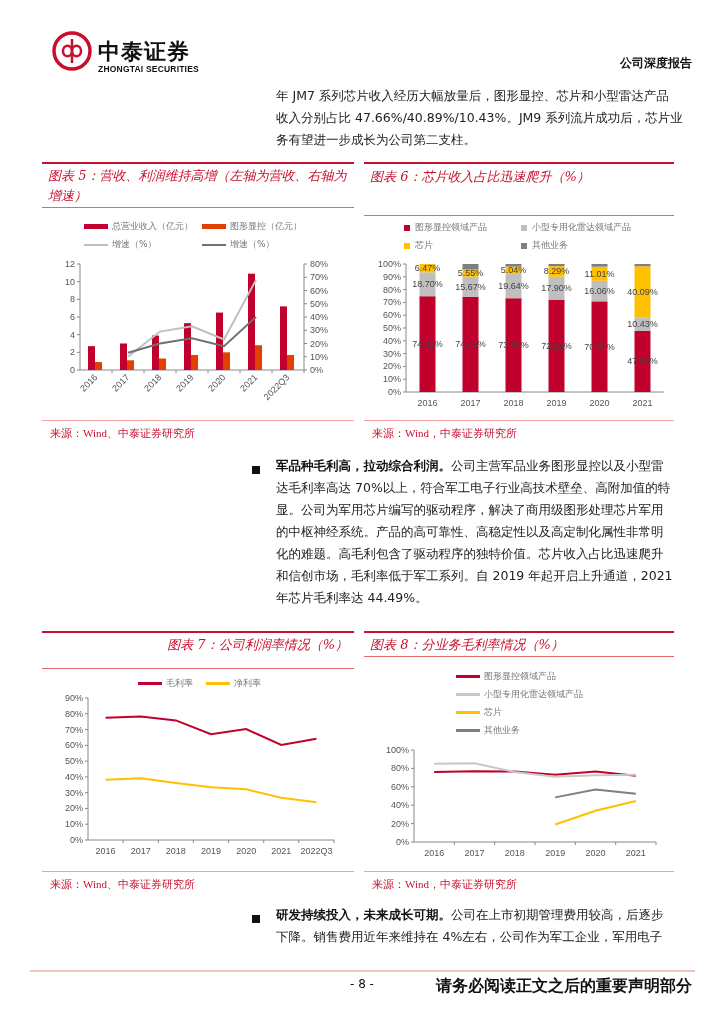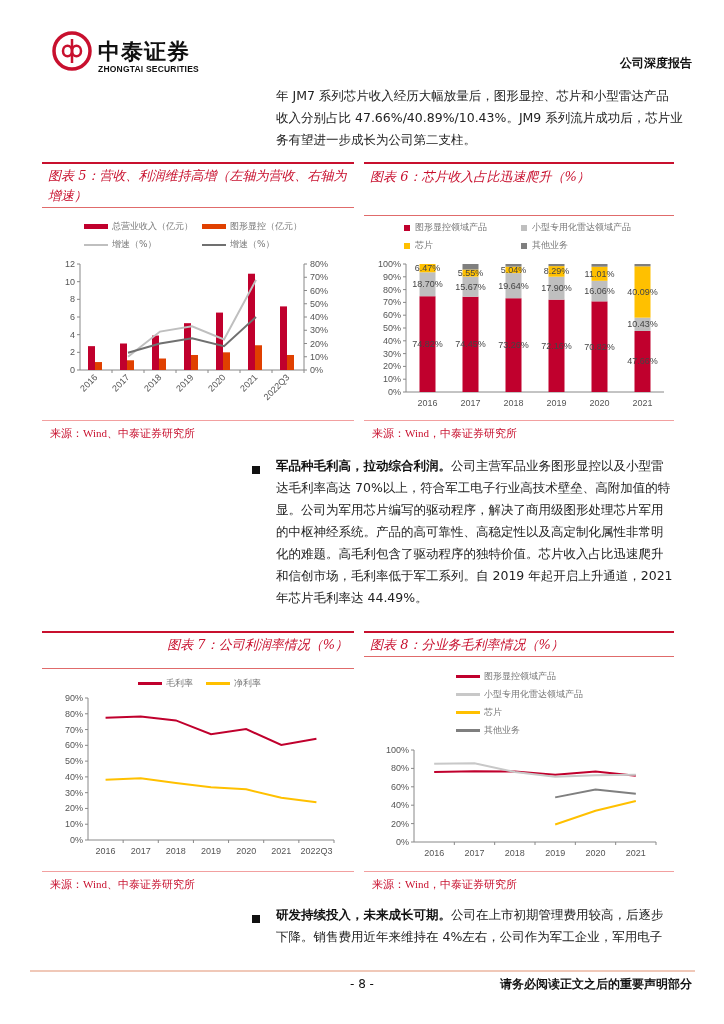--- a/index.html
+++ b/index.html
@@ -19,21 +19,21 @@
   .src-line { border-top:1px solid #f2a0a0; }
   .src { font-family:Liberation Serif, serif; color:#c8102e; font-size:11px; padding-top:5px; padding-left:8px; }
   .legend { font-family:"DejaVu Sans", sans-serif; font-size:9px; color:#777; }
   .legend-item { position:absolute; display:flex; align-items:center; white-space:nowrap; }
   .sw-bar { width:24px; height:5px; margin-right:4px; }
   .sw-line { width:24px; height:2px; margin-right:4px; }
   .sw-sq { width:6px; height:6px; margin-right:5px; }
   svg text { font-family:"Liberation Sans", sans-serif; }
   .footer-line { left:30px; top:970px; width:665px; border-top:2px solid #f0c8b8; }
   .pageno { left:350px; top:977px; font-size:12px; font-family:"DejaVu Sans", sans-serif; }
-  .disclaimer { right:32px; top:976px; font-size:12px; font-weight:bold; font-family:"DejaVu Sans", sans-serif;text-align:right; }
+  .disclaimer { right:32px; top:976px; font-size:16px; font-weight:bold; font-family:"DejaVu Sans", sans-serif;text-align:right; }
   .bullet { position:absolute; width:8px; height:8px; background:#111; }
 </style>
 </head>
 <body>
 
 <div class="abs logo">
   <svg class="logo-mark" viewBox="0 0 40 40">
     <circle cx="20" cy="20" r="18" fill="none" stroke="#c8102e" stroke-width="3.5"></circle>
     <path d="M20 8 L20 32" stroke="#c8102e" stroke-width="2.5"></path>
     <path d="M20 20 C20 13 11 13 11 20 C11 27 20 27 20 20 C20 13 29 13 29 20 C29 27 20 27 20 20" fill="none" stroke="#c8102e" stroke-width="2.5"></path>

